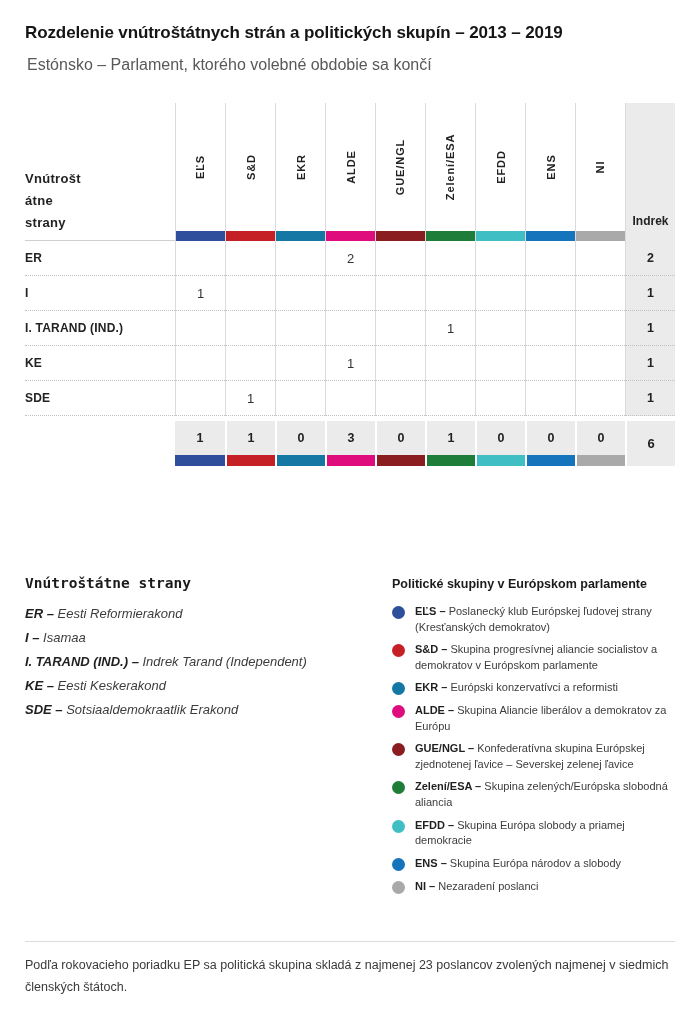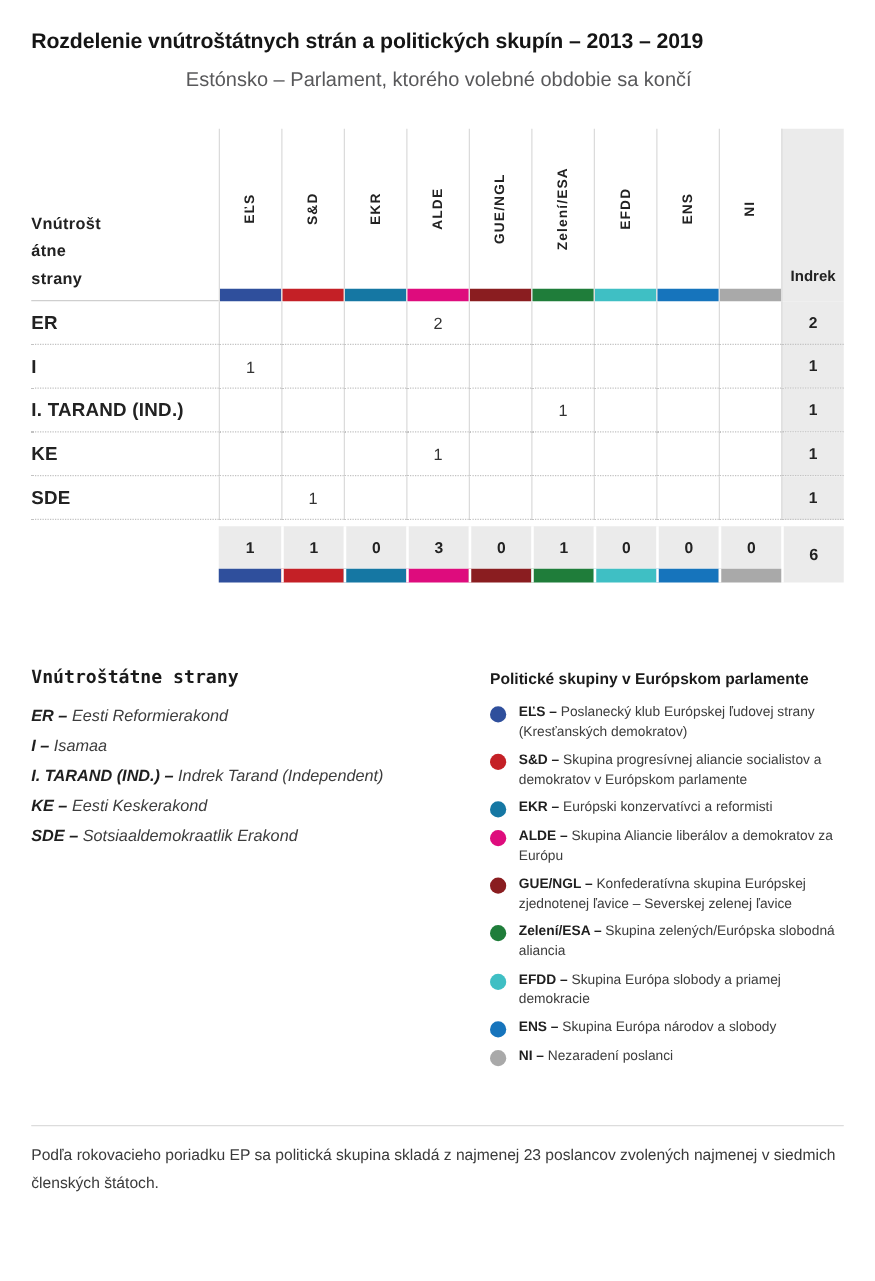--- a/index.html
+++ b/index.html
@@ -11,51 +11,50 @@
     padding: 20px 25px 10px 25px;
     overflow: hidden;
   }
   h1[data-name="page-title"] {
     font-size: 17px; font-weight: bold; letter-spacing: -0.1px;
     margin: 3px 0 13px 0; color:#151515;
   }
   h2[data-name="page-subtitle"] {
     font-size: 16px; font-weight: normal; color:#58585a;
     margin: 0 0 0 2px;
-    text-align: center;
   }
   
   .grid {
     margin-top: 29px;
     display: grid;
     grid-template-columns: 150px repeat(9, 50px) 50px;
     grid-template-rows: 138px repeat(5, 35px) 5px 34px 11px;
     width: 650px;
   }
   .c { display:flex; align-items:center; justify-content:center; }
   .label-head { justify-content:flex-start; align-items:flex-end; border-bottom:1px solid #cfcfcf; }
   .rhl { font-weight:bold; font-size:13px; line-height:22px; white-space:pre-line; padding-bottom:6px; letter-spacing:.3px; color:#222; }
   .col-head { flex-direction:column; border-left:1px solid #dbdbdb; }
   .rotwrap { flex:1; width:100%; display:flex; align-items:center; justify-content:center; }
   .rot { transform:rotate(-90deg); white-space:nowrap; font-weight:bold; font-size:11px; letter-spacing:.9px; color:#222; }
   .hbar { height:10px; width:100%; }
   .seats-head { background:#ebebeb; border-left:1px solid #dbdbdb; align-items:flex-end; justify-content:center;
     font-weight:bold; font-size:12px; padding-bottom:13px; color:#222; }
-  .rowlab { justify-content:flex-start; font-weight:bold; font-size:15px; letter-spacing:.2px;
+  .rowlab { justify-content:flex-start; font-weight:bold; font-size:12px; letter-spacing:.2px;
     border-bottom:1px dotted #c2c2c2; color:#222;text-align:center; }
   .val { border-left:1px solid #dbdbdb; border-bottom:1px dotted #c2c2c2; font-size:13px; color:#333; }
   .rtot { background:#ebebeb; border-left:1px solid #dbdbdb; border-bottom:1px dotted #c2c2c2;
     font-weight:bold; font-size:12.5px; color:#222; }
   .spacer { grid-column: 1 / -1; }
   .tot { background:#ebebeb; border-left:2px solid #fff; font-weight:bold; font-size:12.5px; color:#222; }
   .tot.first, .tbar.first { border-left:none; }
   .grand { background:#ebebeb; border-left:2px solid #fff; grid-row:span 2; font-weight:bold; font-size:13px; color:#222; }
   .tbar { border-left:2px solid #fff; }
   
-  .legends { display:flex; margin-top:68px; }
+  .legends { display:flex; margin-top:109px; }
   .pleg { width:367px; }
   .pleg h3 { font-family:"DejaVu Sans Mono", monospace; font-size:14.5px; font-weight:bold; color:#1b1b1b; margin:0 0 15px 0; }
   .pitem { font-size:13px; color:#3c3c3c; margin-bottom:9px;font-style:italic; }
   .pitem b { color:#1f1f1f; }
   .gleg { flex:1; }
   .gleg h3 { font-size:12.5px; font-weight:bold; color:#1b1b1b; margin:2px 0 13px 0; }
   .gitem { display:flex; gap:10px; font-size:11px; line-height:1.42; color:#3c3c3c; margin-bottom:7px; }
   .gitem b { color:#1f1f1f; }
   .dot { width:13px; height:13px; border-radius:50%; flex:none; margin-top:2px; }
   

